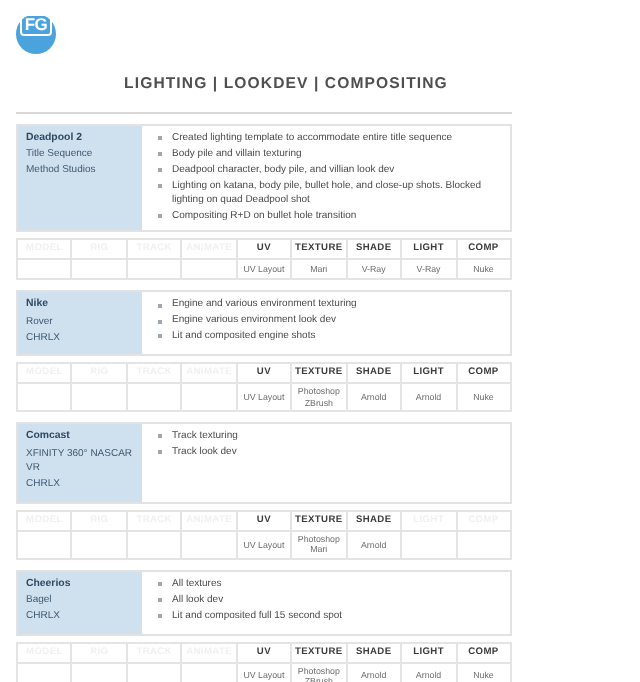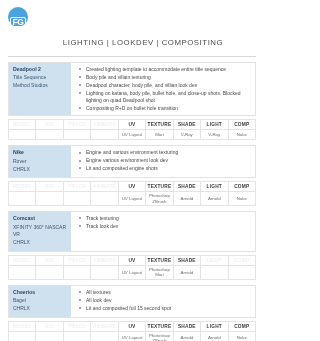--- a/index.html
+++ b/index.html
@@ -30,21 +30,21 @@
     display: flex;
     align-items: center;
   }
   .logo-badge {
     width: 20px;
     height: 20px;
     border-radius: 50%;
     background: #4aa3dd;
     flex: 0 0 auto;
     display: flex;
-    align-items: flex-end;
+    align-items: flex-start;
     justify-content: center;
     margin-right: 17px;
     position: relative;
   }
   .logo-badge .fg {
     color: #ffffff;
     font-size: 8.5px;
     font-weight: bold;
     letter-spacing: -0.3px;
     font-family: "Liberation Sans", sans-serif;
@@ -61,21 +61,21 @@
     line-height: 1;
     white-space: nowrap;
     font-family: "Liberation Sans", sans-serif;
   }
   .tagline-wrap {
     text-align: center;
     padding: 4px 0 6px 22px;
   }
   .tagline {
     font-size: 7.8px;
-    font-weight: normal;
+    font-weight: bold;
     letter-spacing: 0.55px;
     color: #4f4f4f;
     white-space: nowrap;
   }
 
   .rule {
     height: 1px;
     background: #d8d8d8;
     margin: 1px 8px 0 8px;
   }

